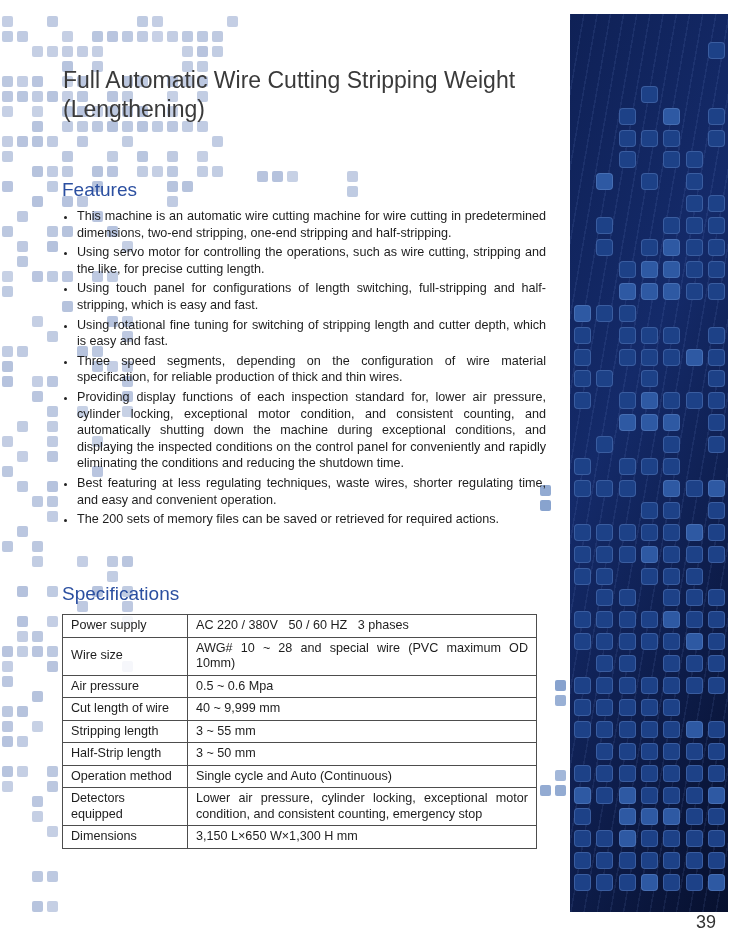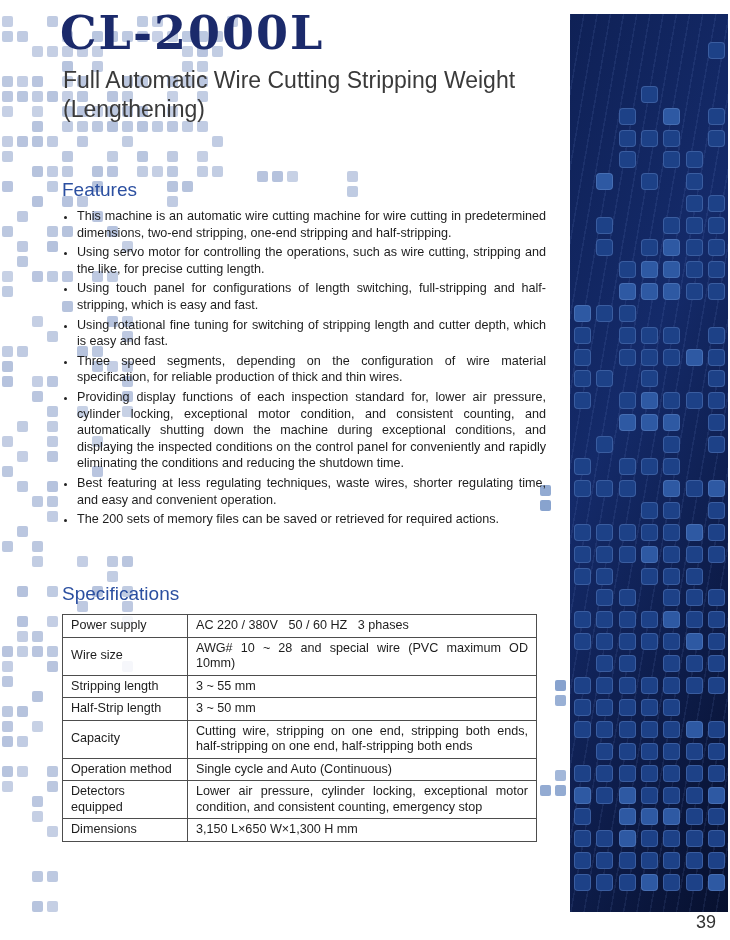--- a/index.html
+++ b/index.html
@@ -470,21 +470,20 @@
       <div class="bsq" style="left: 26.3px; top: 860.1px; background: rgb(29, 65, 135);"></div>
       <div class="bsq" style="left: 48.6px; top: 860.1px; background: rgb(29, 65, 135);"></div>
       <div class="bsq" style="left: 70.9px; top: 860.1px; background: rgb(46, 89, 163);"></div>
       <div class="bsq" style="left: 93.2px; top: 860.1px; background: rgb(29, 65, 135);"></div>
       <div class="bsq" style="left: 115.5px; top: 860.1px; background: rgb(29, 65, 135);"></div>
       <div class="bsq" style="left: 137.8px; top: 860.1px; background: rgb(46, 89, 163);"></div>
     </div>
 
   <div class="content">
 
-    <h1 class="title">CL-2000L</h1>
 
     <div class="subtitle">
       <div>Full Automatic Wire Cutting Stripping Weight</div>
       <div>(Lengthening)</div>
     </div>
 
     <section class="features">
       <h2 class="section-heading">Features</h2>
       <ul>
         <li>This machine is an automatic wire cutting machine for wire cutting in predetermined dimensions, two-end stripping, one-end stripping and half-stripping.</li>
@@ -504,30 +503,34 @@
         <tbody>
           <tr>
             <td class="k">Power supply</td>
             <td class="v">AC 220 / 380V   50 / 60 HZ   3 phases</td>
           </tr>
           <tr>
             <td class="k">Wire size</td>
             <td class="v">AWG# 10 ~ 28 and special wire (PVC maximum OD 10mm)</td>
           </tr>
           <tr>
+            <td class="k">Air pressure</td>
+            <td class="v">0.5 ~ 0.6 Mpa</td>
+          </tr>
+          <tr>
+            <td class="k">Cut length of wire</td>
+            <td class="v">40 ~ 9,999 mm</td>
+          </tr>
+          <tr>
             <td class="k">Stripping length</td>
             <td class="v">3 ~ 55 mm</td>
           </tr>
           <tr>
             <td class="k">Half-Strip length</td>
             <td class="v">3 ~ 50 mm</td>
-          </tr>
-          <tr>
-            <td class="k">Capacity</td>
-            <td class="v">Cutting wire, stripping on one end, stripping both ends, half-stripping on one end, half-stripping both ends</td>
           </tr>
           <tr>
             <td class="k">Operation method</td>
             <td class="v">Single cycle and Auto (Continuous)</td>
           </tr>
           <tr>
             <td class="k">Detectors equipped</td>
             <td class="v">Lower air pressure, cylinder locking, exceptional motor condition, and consistent counting, emergency stop</td>
           </tr>
           <tr>

